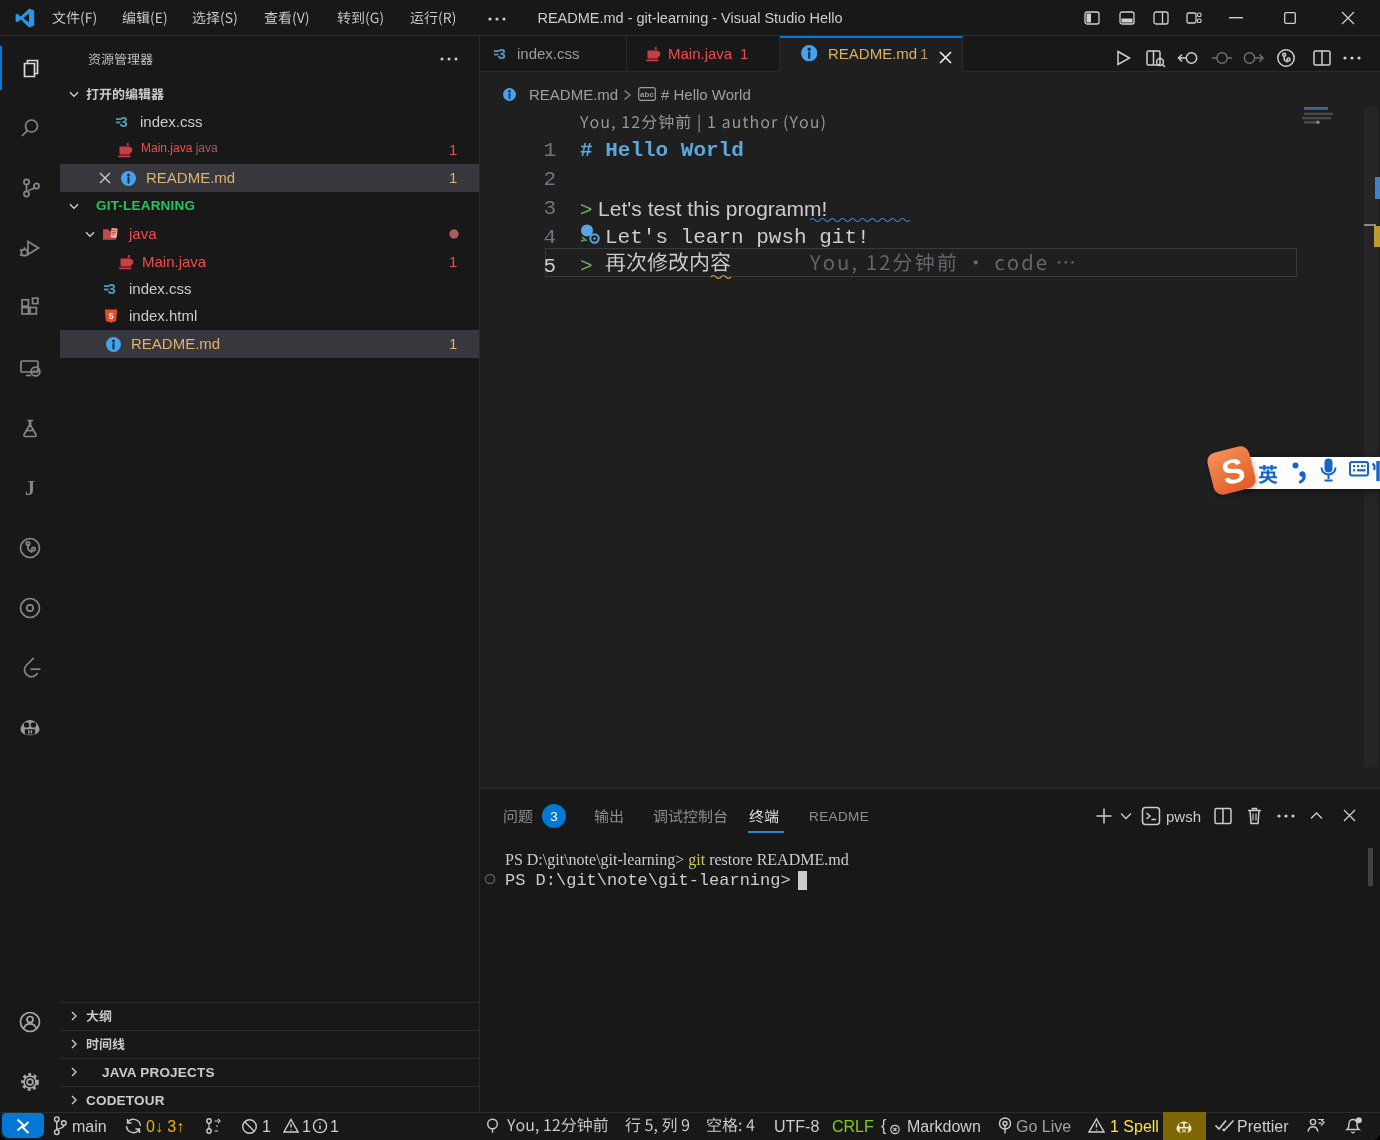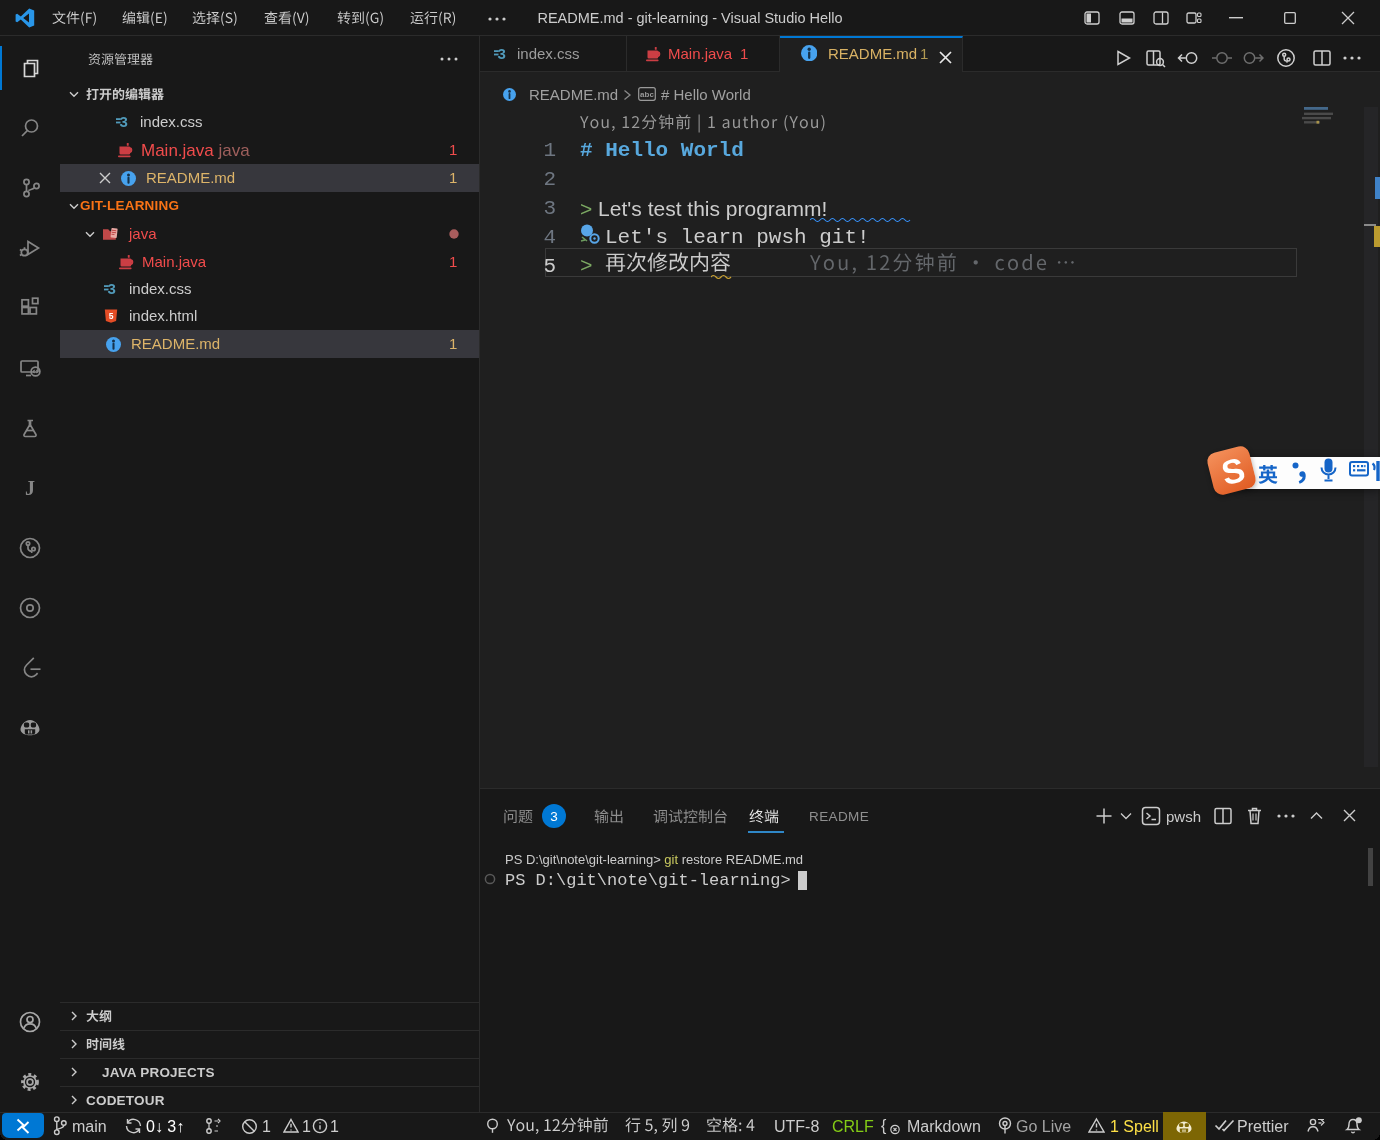--- a/index.html
+++ b/index.html
@@ -190,39 +190,39 @@
   </svg>
 <div style="position:absolute;left:140px;top:113px;font-size:15px;white-space:pre;color:#cccccc">index.css</div>
 <svg style="position:absolute;left:117px;top:142px" width="16" height="16" viewBox="0 0 16 16">
     <g fill="#cc3e44">
       <path d="M2.5 4.5h9.5a1.2 1.2 0 0 1 1.2 1.2v5.6a1.2 1.2 0 0 1-1.2 1.2H3.7a1.2 1.2 0 0 1-1.2-1.2z"></path>
       <path d="M13.2 5.8c2 .2 2 4.3 0 4.6z" fill="none" stroke="#cc3e44" stroke-width="1.3"></path>
       <rect x="1" y="13.6" width="12.6" height="1.7" rx=".8"></rect>
       <rect x="9.8" y="1" width="1.9" height="2.7" rx=".5"></rect>
     </g>
   </svg>
-<div style="position:absolute;left:141px;top:141px;font-size:17px;white-space:pre;color:#f14c4c">Main.java <span style="color:#9e5f5c">java</span></div>
+<div style="position:absolute;left:141px;top:141px;font-size:12px;white-space:pre;color:#f14c4c">Main.java <span style="color:#9e5f5c">java</span></div>
 <div style="position:absolute;left:449px;top:141px;font-size:15px;white-space:pre;color:#f14c4c">1</div>
 <div style="position:absolute;left:60px;top:164px;width:419px;height:28px;background:#37373d"></div>
 <svg style="position:absolute;left:98px;top:171px" width="14" height="14" viewBox="0 0 14 14">
     <path d="M2 2 12 12M12 2 2 12" stroke="#cccccc" stroke-width="1.4"></path>
   </svg>
 <svg style="position:absolute;left:121px;top:171px" width="15.0" height="15.0" viewBox="0 0 15.0 15.0">
     <circle cx="7.5" cy="7.5" r="7.5" fill="#47a2ee"></circle>
     <g fill="#16324a">
       <circle cx="7.5" cy="3.9000000000000004" r="1.5"></circle>
       <rect x="6.45" y="5.8500000000000005" width="2.1" height="6.9" rx="0.9750000000000001"></rect>
     </g>
   </svg>
 <div style="position:absolute;left:146px;top:169px;font-size:15px;white-space:pre;color:#ddb469">README.md</div>
 <div style="position:absolute;left:449px;top:169px;font-size:15px;white-space:pre;color:#ddb469">1</div>
 <svg style="position:absolute;left:66px;top:198px" width="16" height="16" viewBox="0 0 16 16">
     <path d="M4 6.2 8 10.2 12 6.2" fill="none" stroke="#cccccc" stroke-width="1.4"></path>
   </svg>
-<div style="position:absolute;left:80px;top:198px;font-size:13.5px;font-weight:bold;color:#f97316;letter-spacing:0.2px">GIT-LEARNING</div>
+<div style="position:absolute;left:96px;top:198px;font-size:13.5px;font-weight:bold;color:#22c55e;letter-spacing:0.2px">GIT-LEARNING</div>
 <svg style="position:absolute;left:82px;top:226px" width="16" height="16" viewBox="0 0 16 16">
     <path d="M4 6.2 8 10.2 12 6.2" fill="none" stroke="#cccccc" stroke-width="1.4"></path>
   </svg>
 <svg style="position:absolute;left:102px;top:226px" width="18" height="16" viewBox="0 0 18 16">
     <path d="M1 3.2h5.2l1.8 2h5.8v8.6H1z" fill="#c04848"></path>
     <rect x="9" y="2.2" width="6.2" height="9.6" rx="0.8" fill="#e9a9a4" transform="rotate(6 12 7)"></rect>
     <path d="M9.6 4.5h4.4M9.6 6.5h4.4M9.6 8.5h3" stroke="#c04848" stroke-width="1" transform="rotate(6 12 7)"></path>
   </svg>
 <div style="position:absolute;left:129px;top:225px;font-size:15px;white-space:pre;color:#f14c4c">java</div>
 <svg style="position:absolute;left:448px;top:228px" width="12" height="12" viewBox="0 0 12 12">
@@ -473,21 +473,21 @@
       <circle cx="10" cy="4" r="1.6"></circle>
       <circle cx="17" cy="4" r="1.6"></circle>
     </g>
   </svg>
 <svg style="position:absolute;left:1309px;top:810px" width="15" height="11" viewBox="0 0 15 11">
     <path d="M2 8.5 7.5 3 13 8.5" fill="none" stroke="#cccccc" stroke-width="1.4"></path>
   </svg>
 <svg style="position:absolute;left:1342px;top:808px" width="15" height="15" viewBox="0 0 15 15">
     <path d="M2 2 13 13M13 2 2 13" stroke="#cccccc" stroke-width="1.4"></path>
   </svg>
-<div style="position:absolute;left:505px;top:849px;font-family:Liberation Sans, sans-serif;font-size:13px;line-height:21px;color:#cccccc;white-space:pre">PS D:\git\note\git-learning&gt; <span style="color:#c9c95f">git</span> restore README.md</div>
+<div style="position:absolute;left:505px;top:849px;font-family:Liberation Serif, serif;font-size:16px;line-height:21px;color:#cccccc;white-space:pre">PS D:\git\note\git-learning&gt; <span style="color:#c9c95f">git</span> restore README.md</div>
 <div style="position:absolute;left:505px;top:870px;font-family:'Liberation Mono',monospace;font-size:17px;line-height:21px;color:#cccccc;white-space:pre">PS D:\git\note\git-learning&gt;</div>
 <div style="position:absolute;left:798px;top:871px;width:9px;height:19px;background:#cccccc"></div>
 <svg style="position:absolute;left:483px;top:872px" width="14" height="14" viewBox="0 0 14 14">
     <circle cx="7" cy="7" r="4.6" fill="none" stroke="#585858" stroke-width="1.5"></circle>
   </svg>
 <div style="position:absolute;left:1368px;top:848px;width:5px;height:38px;background:#424242"></div>
 <div style="position:absolute;left:2px;top:1113px;width:42px;height:25px;background:#0078d4;border-radius:4px 4px 7px 7px"></div>
 <svg style="position:absolute;left:13px;top:1117px" width="20" height="18" viewBox="0 0 20 18">
     <path d="M4.5 2.5 10.5 8 4.5 13.5M15.5 5 9.8 10.5 15.5 16" fill="none" stroke="#fff" stroke-width="1.9"></path>
   </svg>
@@ -499,21 +499,21 @@
       <path d="M3.8 6.5v8.4M10.8 10.3c0 3.2-4 2.6-7 4.4"></path>
     </g>
   </svg>
 <div style="position:absolute;left:72px;top:1118px;font-size:16px;color:#cccccc;white-space:pre">main</div>
 <svg style="position:absolute;left:124px;top:1117px" width="19" height="18" viewBox="0 0 19 18">
     <g fill="none" stroke="#cccccc" stroke-width="1.4">
       <path d="M16.5 9a7 7 0 0 0-13-3.2M2.5 9a7 7 0 0 0 13 3.2"></path>
       <path d="M3.5 2v4h4M15.5 16v-4h-4"></path>
     </g>
   </svg>
-<div style="position:absolute;left:146px;top:1118px;font-size:16px;color:#ffffff;white-space:pre">0↓ 3↑</div>
+<div style="position:absolute;left:146px;top:1118px;font-size:16px;color:#eab308;white-space:pre">0↓ 3↑</div>
 <svg style="position:absolute;left:205px;top:1117px" width="16" height="18" viewBox="0 0 16 18">
     <g fill="none" stroke="#cccccc" stroke-width="1.4">
       <circle cx="4" cy="4" r="2.2"></circle>
       <circle cx="4" cy="14" r="2.2"></circle>
       <path d="M4 6.2v5.6M9.5 4h3.5M11 9h2M9.5 14h3.5M13 2l2 2-2 2" stroke-width="1.2"></path>
     </g>
   </svg>
 <svg style="position:absolute;left:241px;top:1118px" width="17" height="17" viewBox="0 0 17 17">
     <g fill="none" stroke="#cccccc" stroke-width="1.4">
       <circle cx="8.5" cy="8.5" r="6.8"></circle>

